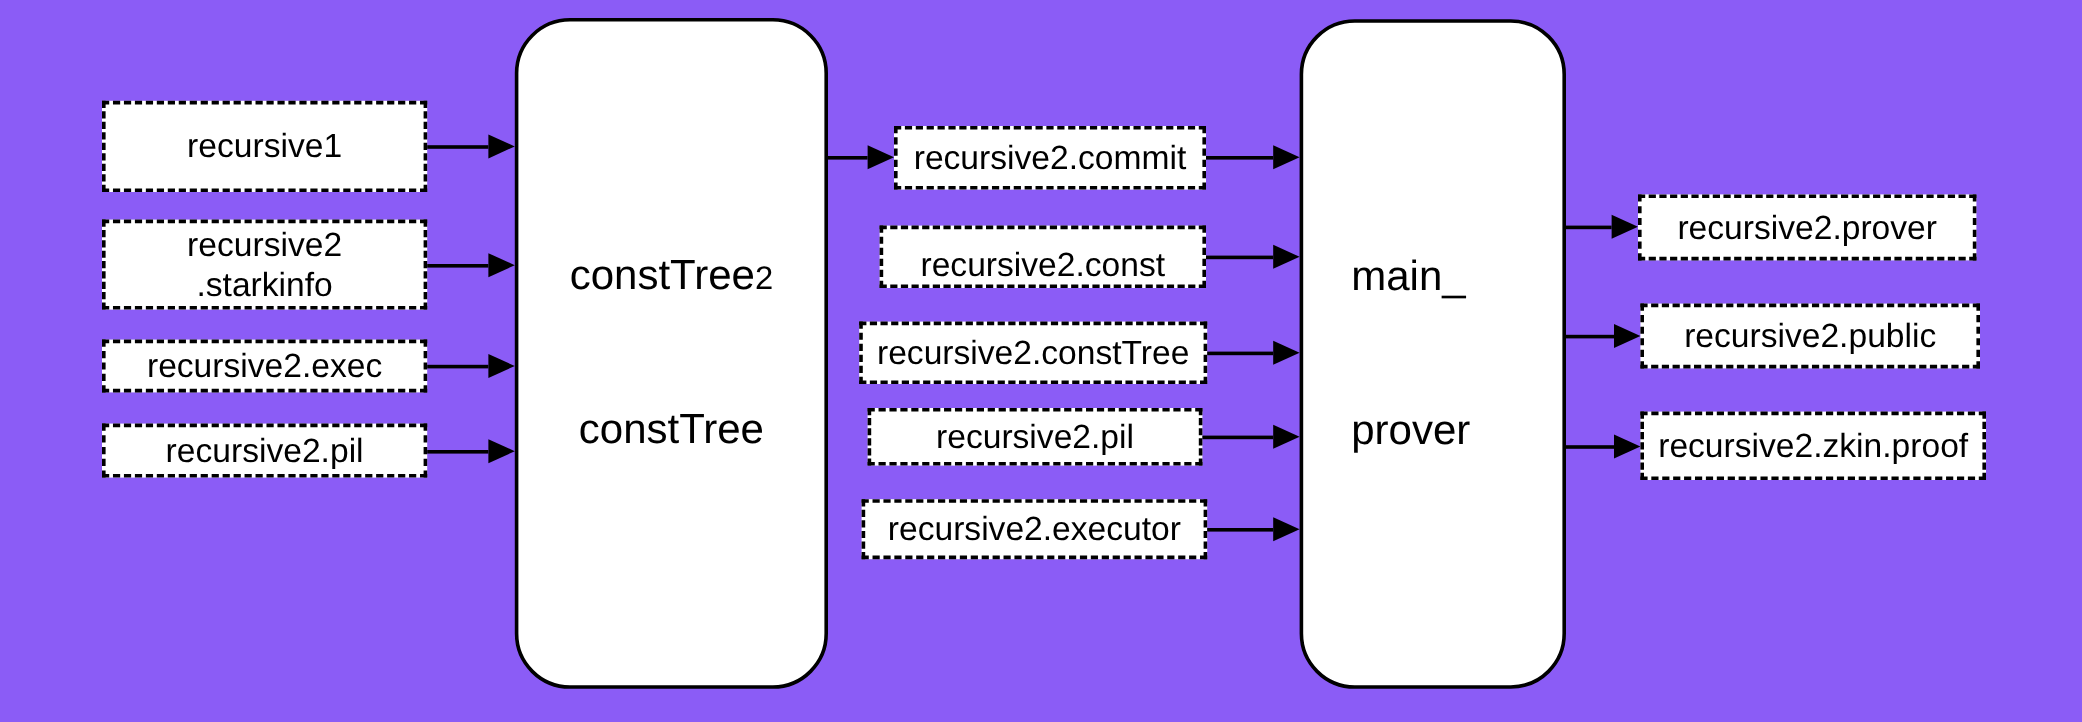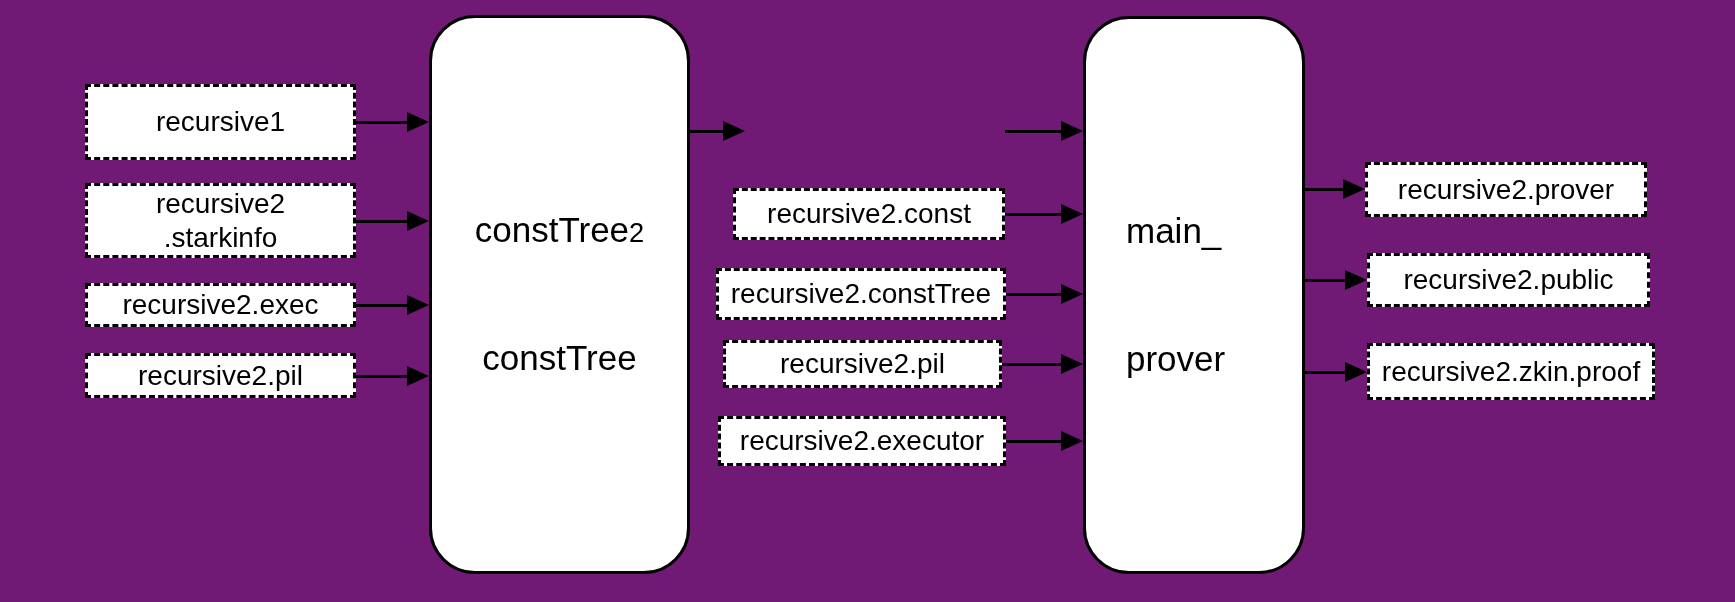--- a/index.html
+++ b/index.html
@@ -5,21 +5,21 @@
   html, body {
     margin: 0;
     padding: 0;
     background: #ffffff;
     font-family: "Liberation Sans", sans-serif;
   }
   .canvas {
     position: relative;
     width: 1735px;
     height: 602px;
-    background: #701a75;
+    background: #8b5cf6;
     overflow: hidden;
     color: #000000;
   }
   
   .proc {
     position: absolute;
     border: 3px solid #000000;
     border-radius: 46px;
     background: #ffffff;
     box-sizing: border-box;
@@ -114,21 +114,24 @@
       <div><span>constTree</span><span class="small-digit">2</span></div>
       <div>constTree</div>
     </div>
   </div>
 
   <div class="arrow" style="left:690px; top:131px; width:55px;">
     <div class="shaft"></div>
     <div class="head"></div>
   </div>
 
-  <div class="node" style="left:733px; top:188px; width:272px; height:52px;">
+  <div class="node" style="left:745px; top:105px; width:260px; height:53px;">
+    <span>recursive2.commit</span>
+  </div>
+  <div class="node" style="left:733px; top:188px; width:272px; height:52px;justify-content:flex-end;">
     <span>recursive2.const</span>
   </div>
   <div class="node" style="left:716px; top:268px; width:290px; height:52px;">
     <span>recursive2.constTree</span>
   </div>
   <div class="node" style="left:723px; top:340px; width:279px; height:48px;">
     <span>recursive2.pil</span>
   </div>
   <div class="node" style="left:718px; top:416px; width:288px; height:50px;">
     <span>recursive2.executor</span>

